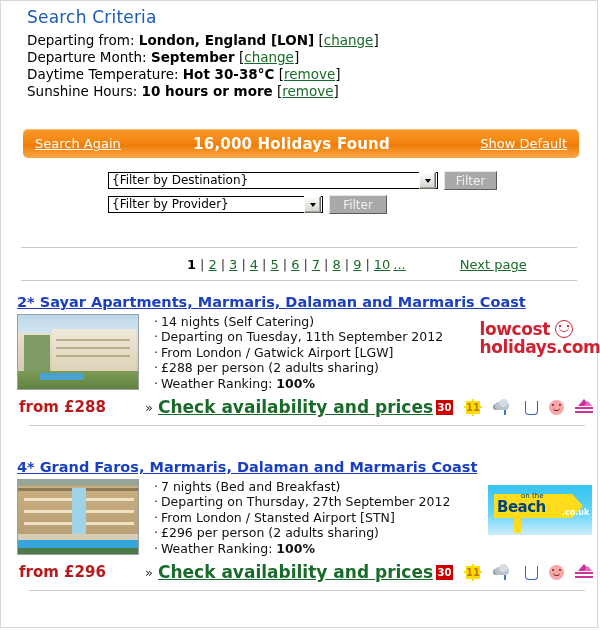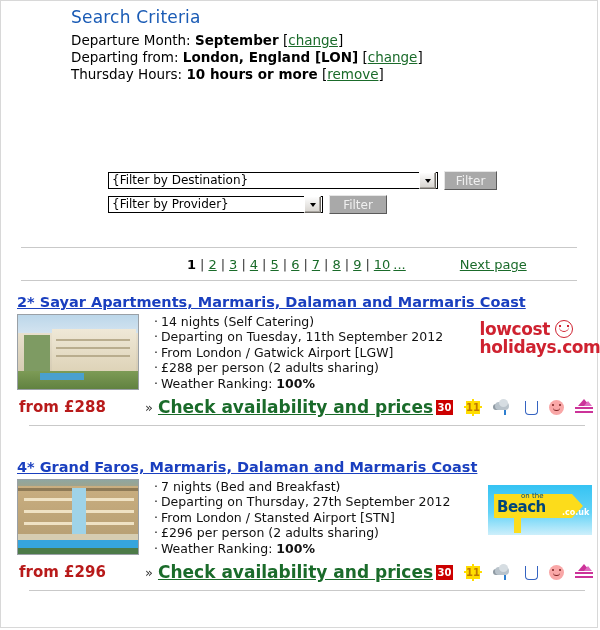--- a/index.html
+++ b/index.html
@@ -18,21 +18,21 @@
   .page {
     width: 598px;
     height: 628px;
     border: 1px solid #d8d8d8;
     box-sizing: border-box;
     position: relative;
     background: #fff;
   }
 
   
-  .criteria-wrap { padding: 6px 0 0 26px; margin-left: 44px; }
+  .criteria-wrap { padding: 6px 0 0 26px; }
   .criteria-title {
     color: #1a5bb5;
     font-size: 17px;
     font-weight: normal;
     margin: 0 0 5px 0;
     letter-spacing: .2px;
   }
   .criteria-line {
     font-size: 13.5px;
     line-height: 17px;
@@ -351,39 +351,49 @@
 </style>
 </head>
 <body>
 
 <div class="page">
 
   <div class="criteria-wrap">
     <div class="criteria-title">Search Criteria</div>
 
     <div class="criteria-line">
+      <span>Departing from:</span>
+      <b>London, England [LON]</b>
+      [<span class="glink">change</span>]
+    </div>
+
+    <div class="criteria-line">
       <span>Departure Month:</span>
       <b>September</b>
       [<span class="glink">change</span>]
     </div>
 
     <div class="criteria-line">
-      <span>Departing from:</span>
-      <b>London, England [LON]</b>
-      [<span class="glink">change</span>]
-    </div>
-
+      <span>Daytime Temperature:</span>
+      <b>Hot 30-38°C</b>
+      [<span class="glink">remove</span>]
+    </div>
 
     <div class="criteria-line">
-      <span>Thursday Hours:</span>
+      <span>Sunshine Hours:</span>
       <b>10 hours or more</b>
       [<span class="glink">remove</span>]
     </div>
   </div>
 
+  <div class="orangebar">
+    <span class="ob-left">Search Again</span>
+    <span class="ob-center">16,000 Holidays Found</span>
+    <span class="ob-right">Show Default</span>
+  </div>
 
   <div class="filters">
     <div class="filter-row">
       <div class="sel sel-dest">
         <span class="sel-label">{Filter by Destination}</span>
         <span class="arrowbox">
             <span class="tri"></span>
           </span>
       </div>
       <div class="btn-filter btn-f1">Filter</div>

